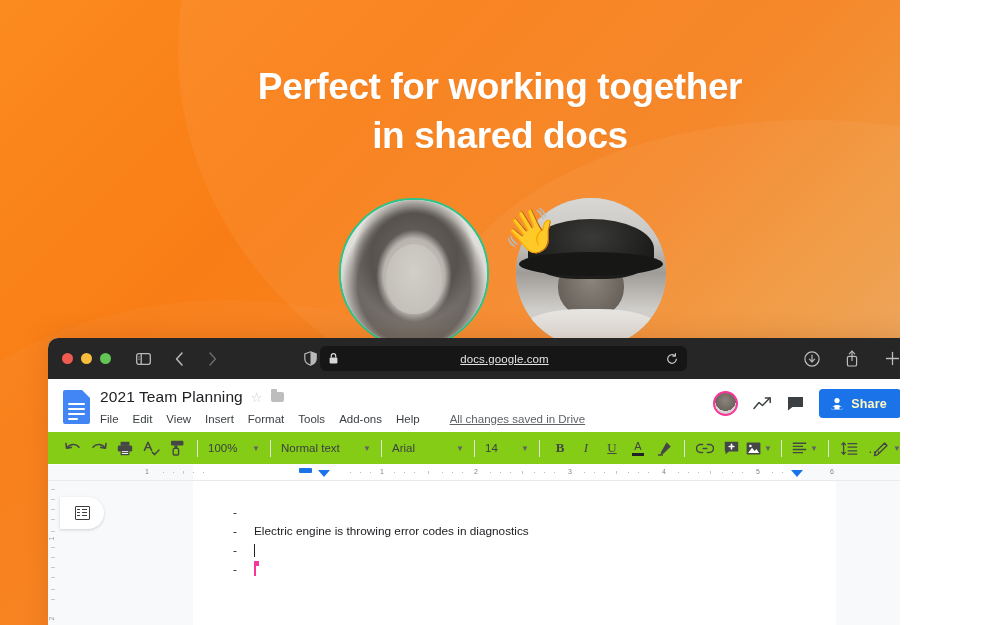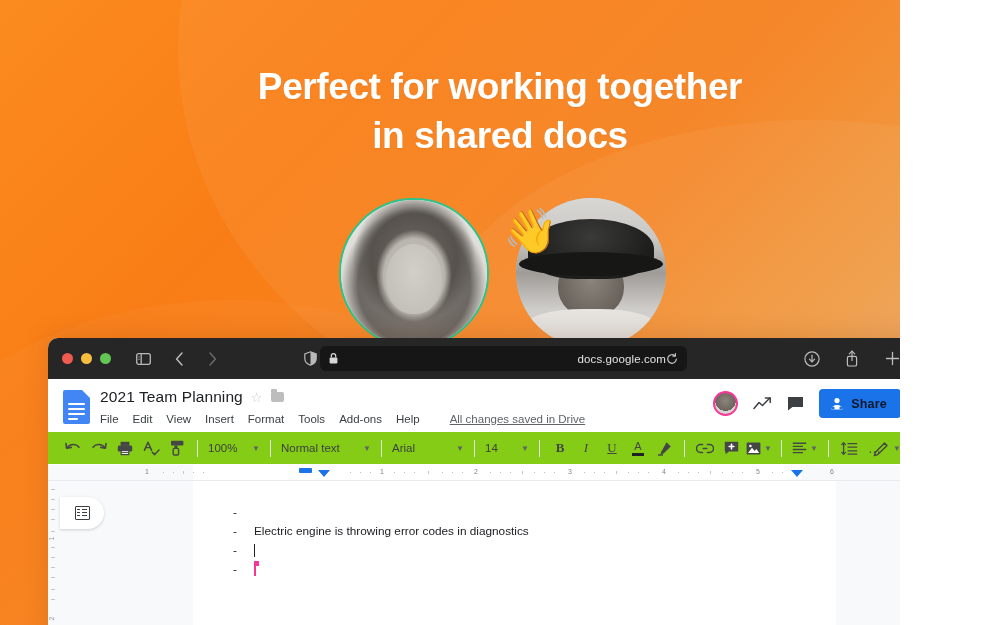--- a/index.html
+++ b/index.html
@@ -160,21 +160,21 @@
     left: 272px; top: 8px;
     width: 367px; height: 25px;
     border-radius: 6px;
     background: #161616;
     display: flex; align-items: center;
     padding: 0 9px;
     color: #e2e2e2;
     font-size: 11.5px;
   }
   .urlbar .lock { font-size: 9.5px; margin-right: 5px; opacity: .95; }
-  .urlbar .url-text { flex: 1; text-align: right; letter-spacing: .1px; }
+  .urlbar .url-text { flex: 1; text-align: center; letter-spacing: .1px; text-decoration: underline; }
   .urlbar .reload { font-size: 13px; color: #c6c6c6; }
 
   .chrome-right {
     position: absolute; right: 14px; top: 0; height: 41px;
     display: flex; align-items: center; gap: 18px;
     color: #bdbdbd;
   }
 
   
   .docs-header {
@@ -227,21 +227,21 @@
   }
   .presence-avatar {
     width: 25px; height: 25px; border-radius: 50%;
     border: 2px solid #F8369A;
     background: radial-gradient(circle at 50% 36%, #8c857d 0%, #6b645d 60%, #d9d7d3 61%, #cfcdc9 100%);
   }
   .hdr-icon { color: #3c4043; display: flex; align-items: center; }
   .share-btn {
     height: 29px;
     background: #1A73E8;
-    color: #0f172a;
+    color: #fef9c3;
     border-radius: 4px;
     display: flex; align-items: center; gap: 7px;
     padding: 0 14px 0 11px;
     font-size: 12.5px; font-weight: 600;
     letter-spacing: .2px;
   }
   .owner-avatar {
     width: 27px; height: 27px; border-radius: 50%;
     background: radial-gradient(circle at 50% 34%, #b3aaa2 0%, #7d756d 55%, #3a3a38 58%, #2b2b2a 100%);
   }

